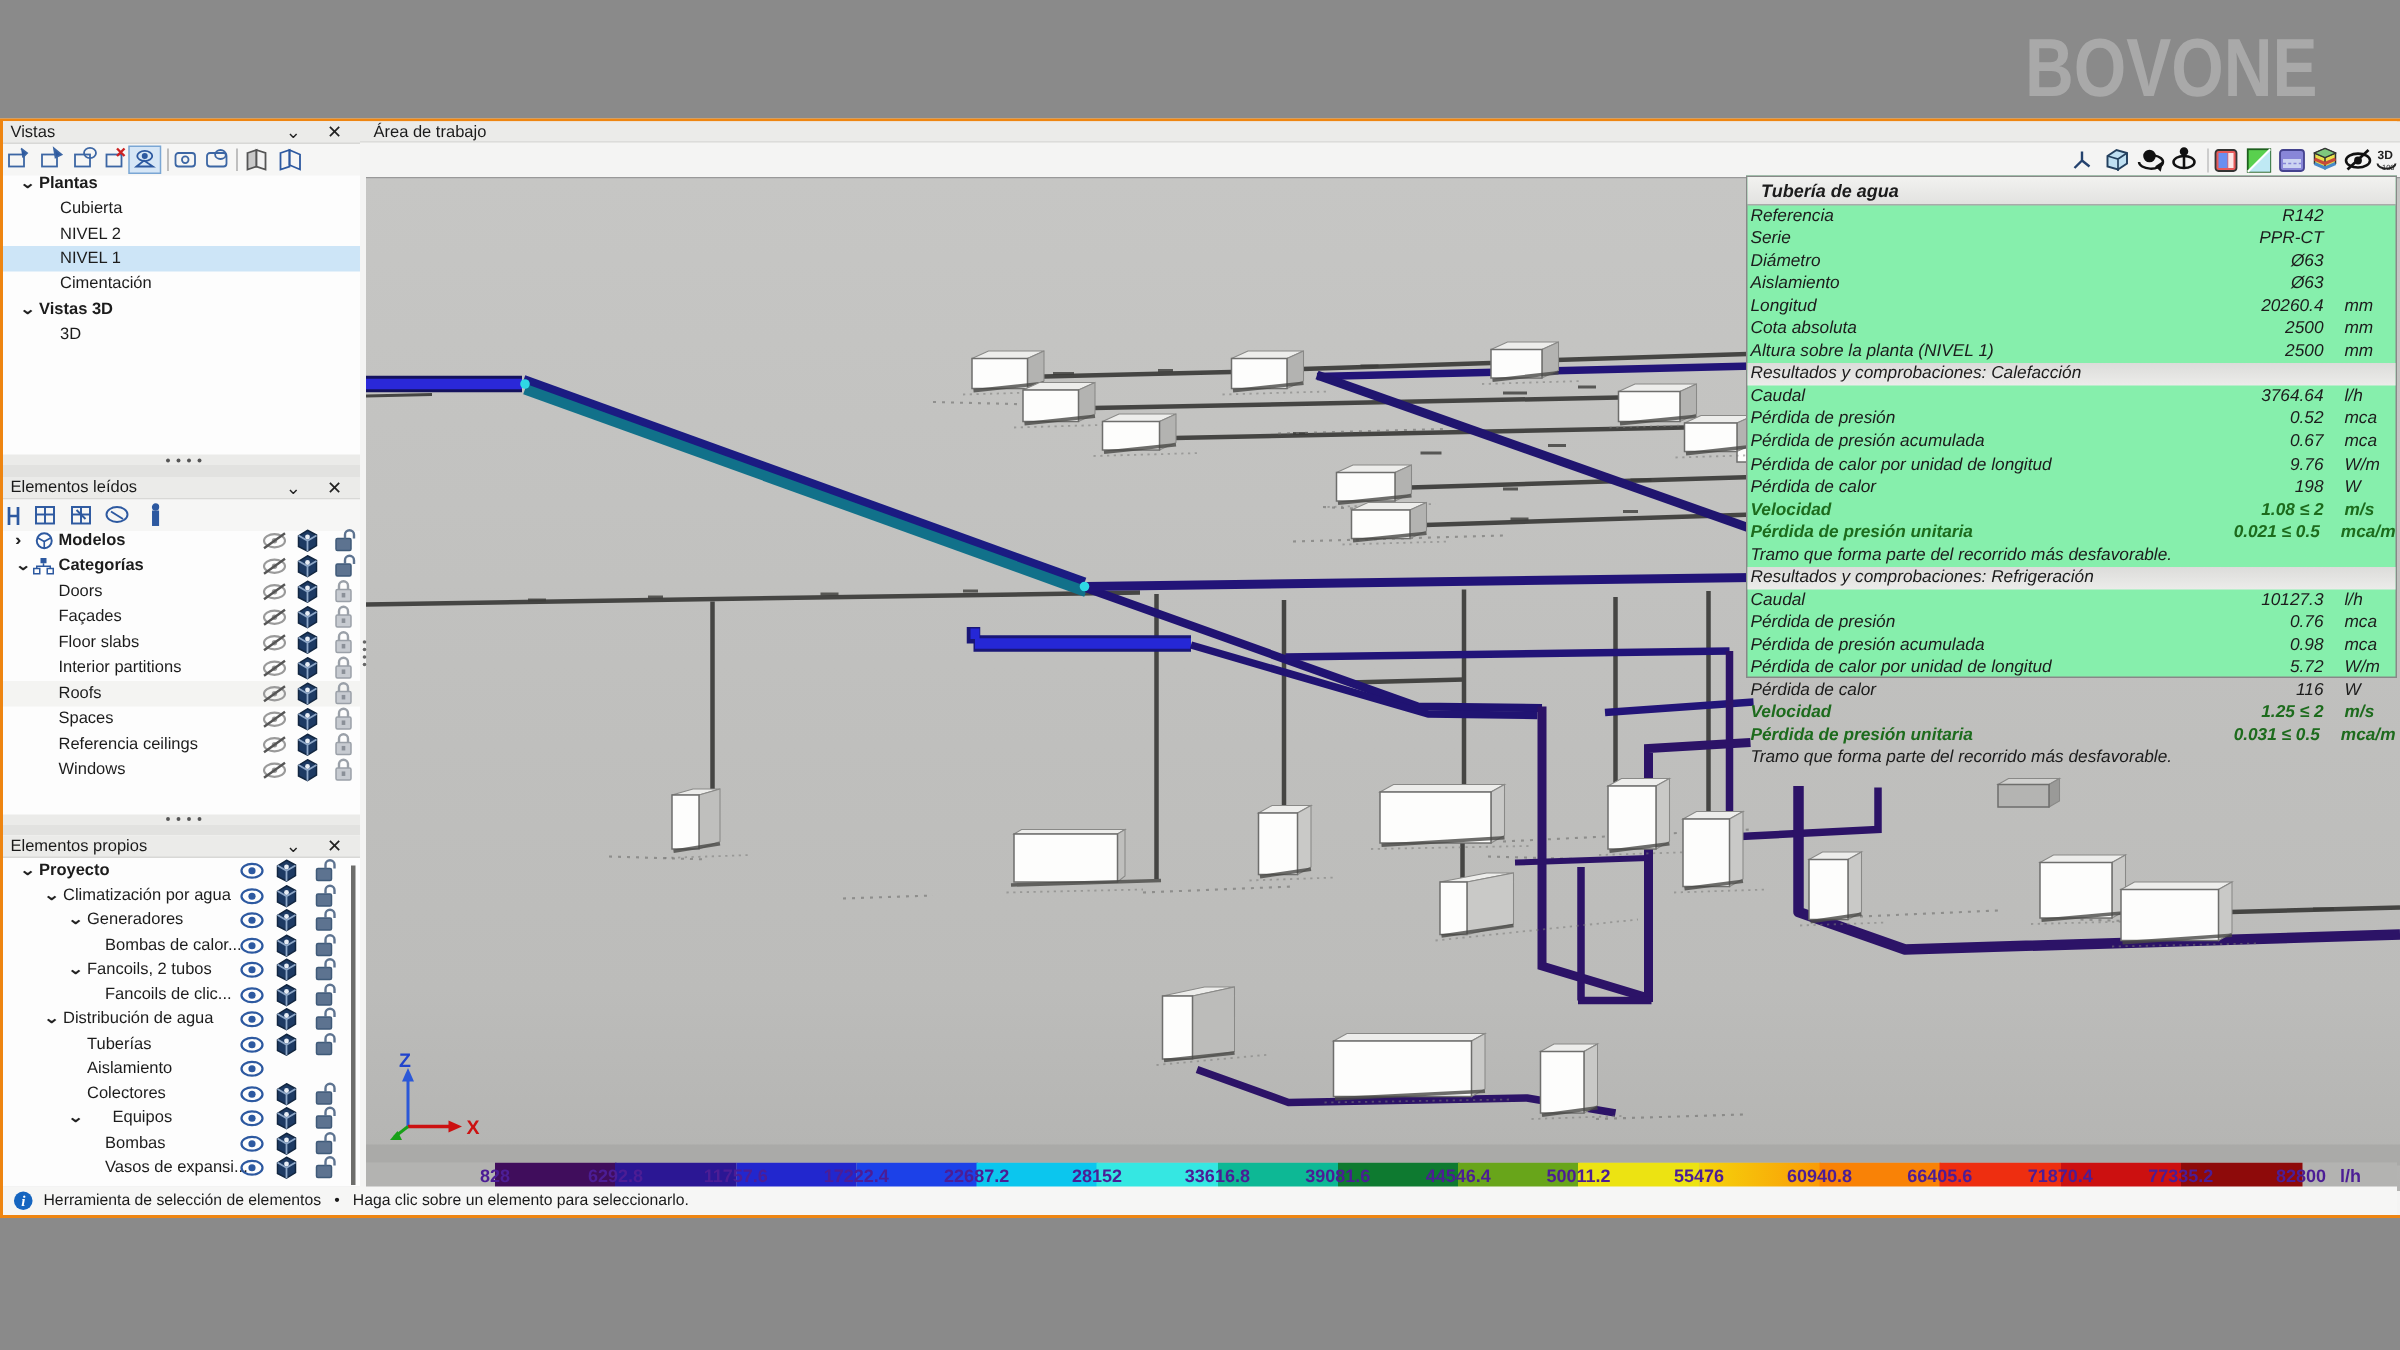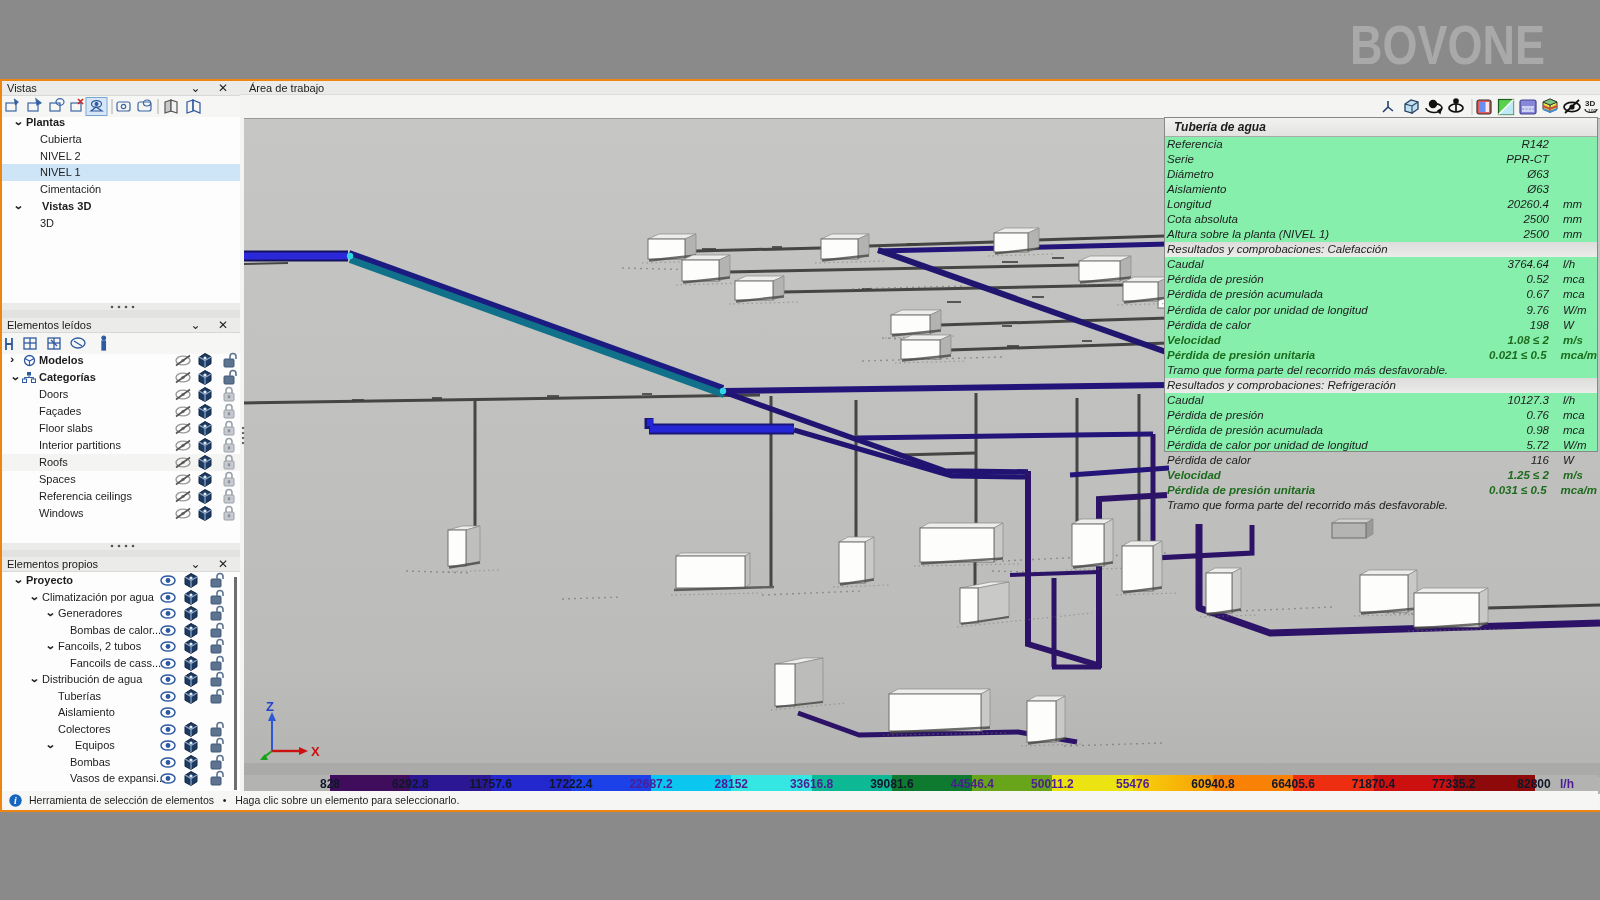--- a/index.html
+++ b/index.html
@@ -24,21 +24,21 @@
   .chev { position:absolute; font-size:13px; font-weight:bold; color:#222; top:-1px; transform:scaleY(0.8); }
   
   #main { position:absolute; left:238px; top:0; width:1360px; height:729px; background:#f4f4f3; }
   #wtitle { position:absolute; left:0; top:0; width:100%; height:14px; background:#ebebe9;
     border-bottom:1px solid #dcdcda; font-size:11px; line-height:14px; padding-left:9px; color:#1a1a1a; }
   #viewport { position:absolute; left:4px; top:37px; width:1356px; height:676px;
     background:linear-gradient(#c6c6c4, #bcbcba 80%, #b3b3b1); border-top:1px solid #999; }
   
   #legend { position:absolute; left:4px; top:694px; width:1354px; height:18px; background:#b3b3b1; overflow:hidden; }
   .band { position:absolute; top:0; height:18px; }
-  .lbl { position:absolute; top:2px; font-size:12px; font-weight:bold; color:#0f172a;
+  .lbl { position:absolute; top:2px; font-size:12px; font-weight:bold; color:#4c1d95;
     transform:translateX(-50%); white-space:nowrap; }
   .lbld { color:#4c1d95; }
   
   #status { position:absolute; left:0; top:710px; width:1596px; height:19px; background:#f6f6f5;
     font-size:10.5px; color:#1b1b1b; line-height:19px; }
   
   #tip { position:absolute; left:1164px; top:117px; width:434px; height:335px;
     background:#86efac; border:1px solid #888; font-size:11.5px; color:#1c1c1c;font-style:italic; }
   #tip .hd { height:19px; line-height:19px; font-weight:bold; font-size:12px; padding-left:9px;
     background:linear-gradient(#f2f2f0,#e2e2e0); border-bottom:1px solid #aaa; }
@@ -412,21 +412,21 @@
             <span style="position:absolute;left:38px;">NIVEL 2</span>
           </div>
         <div class="trow hl" style="top:83px;">
             <span style="position:absolute;left:38px;">NIVEL 1</span>
           </div>
         <div class="trow" style="top:100px;">
             <span style="position:absolute;left:38px;">Cimentación</span>
           </div>
         <div class="trow b" style="top:117px;">
             <span class="chev" style="left:11px;">⌄</span>
-            <span style="position:absolute;left:40px;">Vistas 3D</span>
+            <span style="position:absolute;left:24px;">Vistas 3D</span>
           </div>
         <div class="trow" style="top:134px;">
             <span style="position:absolute;left:38px;">3D</span>
           </div>
         <div style="position:absolute;left:0;top:222px;width:238px;height:7px;background:#ebebe9;"></div>
           <svg width="26" height="4" style="position:absolute;left:108px;top:224px;">
             <circle cx="2" cy="2" r="1.3" fill="#555"></circle>
             <circle cx="9" cy="2" r="1.3" fill="#555"></circle>
             <circle cx="16" cy="2" r="1.3" fill="#555"></circle>
             <circle cx="23" cy="2" r="1.3" fill="#555"></circle>
@@ -578,21 +578,21 @@
             <span style="position:absolute;left:56px;">Generadores</span>
           </div>
         <div class="trow" style="top:65px;">
             <span style="position:absolute;left:68px;">Bombas de calor...</span>
           </div>
         <div class="trow" style="top:81px;">
             <span class="chev" style="left:43px;">⌄</span>
             <span style="position:absolute;left:56px;">Fancoils, 2 tubos</span>
           </div>
         <div class="trow" style="top:98px;">
-            <span style="position:absolute;left:68px;">Fancoils de cass...</span>
+            <span style="position:absolute;left:68px;">Fancoils de clic...</span>
           </div>
         <div class="trow" style="top:114px;">
             <span class="chev" style="left:27px;">⌄</span>
             <span style="position:absolute;left:40px;">Distribución de agua</span>
           </div>
         <div class="trow" style="top:131px;">
             <span style="position:absolute;left:56px;">Tuberías</span>
           </div>
         <div class="trow" style="top:147px;">
             <span style="position:absolute;left:56px;">Aislamiento</span>

